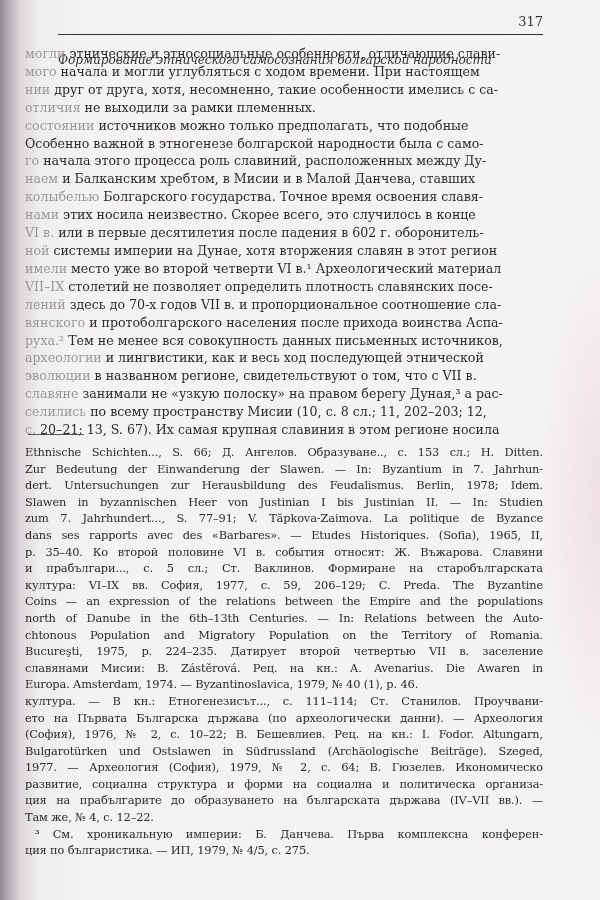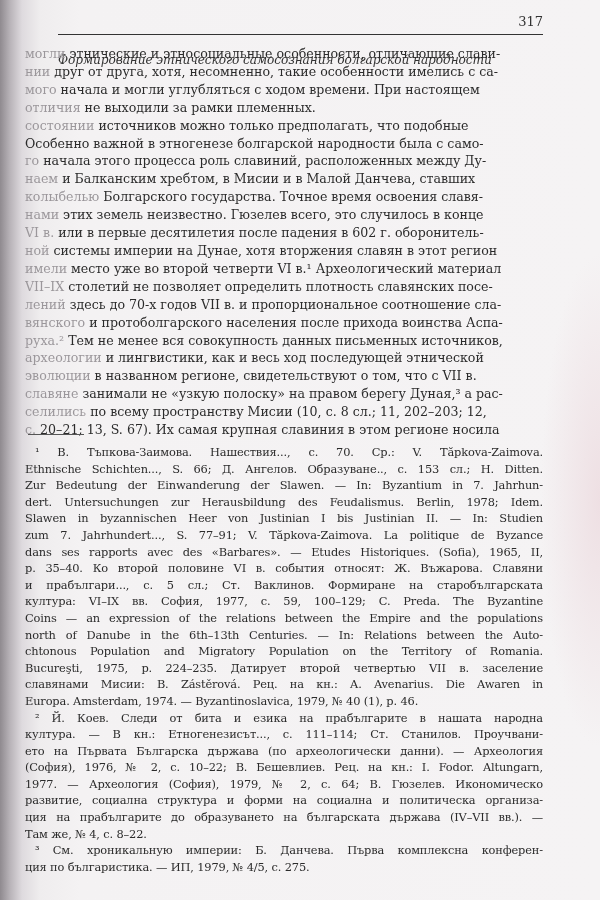--- a/index.html
+++ b/index.html
@@ -59,45 +59,45 @@
   <div class="header">
     <span class="header-title">Формирование этнического самосознания болгарской народности</span>
     <span class="header-page">317</span>
   </div>
 
   <div class="body-text">
     <div class="line">
         <span><span class="faded">могли</span><span> этнические и этносоциальные особенности, отличающие слави-</span></span>
       </div>
     <div class="line">
-        <span><span class="faded">нии</span><span> друг от друга, хотя, несомненно, такие особенности имелись с са-</span></span>
+        <span><span class="faded">мого</span><span> начала и могли углубляться с ходом времени. При настоящем</span></span>
       </div>
     <div class="line">
-        <span><span class="faded">мого</span><span> начала и могли углубляться с ходом времени. При настоящем</span></span>
+        <span><span class="faded">нии</span><span> друг от друга, хотя, несомненно, такие особенности имелись с са-</span></span>
       </div>
     <div class="line last">
         <span><span class="faded">отличия</span><span> не выходили за рамки племенных.</span></span>
       </div>
     <div class="line">
         <span><span class="faded">состоянии</span><span> источников можно только предполагать, что подобные</span></span>
       </div>
     <div class="line">
         <span><span class="faded"></span><span>Особенно важной в этногенезе болгарской народности была с само-</span></span>
       </div>
     <div class="line">
         <span><span class="faded">го</span><span> начала этого процесса роль славиний, расположенных между Ду-</span></span>
       </div>
     <div class="line">
         <span><span class="faded">наем</span><span> и Балканским хребтом, в Мисии и в Малой Данчева, ставших</span></span>
       </div>
     <div class="line">
         <span><span class="faded">колыбелью</span><span> Болгарского государства. Точное время освоения славя-</span></span>
       </div>
     <div class="line">
-        <span><span class="faded">нами</span><span> этих земель неизвестно. Гюзелев всего, это случилось в конце</span></span>
+        <span><span class="faded">нами</span><span> этих носила неизвестно. Скорее всего, это случилось в конце</span></span>
       </div>
     <div class="line">
         <span><span class="faded">VI в.</span><span> или в первые десятилетия после падения в 602 г. оборонитель-</span></span>
       </div>
     <div class="line">
         <span><span class="faded">ной</span><span> системы империи на Дунае, хотя вторжения славян в этот регион</span></span>
       </div>
     <div class="line">
         <span><span class="faded">имели</span><span> место уже во второй четверти VI в.¹ Археологический материал</span></span>
       </div>
@@ -127,45 +127,44 @@
       </div>
     <div class="line">
         <span><span class="faded">с.</span><span> 20–21; 13, S. 67). Их самая крупная славиния в этом регионе носила</span></span>
       </div>
   </div>
 
   <div class="fn-rule"></div>
 
   <div class="footnotes">
     <div>
-      <div class="fline just" style="padding-left:10px;width:508px">¹ В. Тъпкова-Заимова. Нашествия..., с. 70. Ср.: V. Tăpkova-Zaimova.</div>
       <div class="fline just">Ethnische Schichten..., S. 66; Д. Ангелов. Образуване.., с. 153 сл.; H. Ditten.</div>
       <div class="fline just">Zur Bedeutung der Einwanderung der Slawen. — In: Byzantium in 7. Jahrhun-</div>
       <div class="fline just">dert. Untersuchungen zur Herausbildung des Feudalismus. Berlin, 1978; Idem.</div>
       <div class="fline just">Slawen in byzannischen Heer von Justinian I bis Justinian II. — In: Studien</div>
       <div class="fline just">zum 7. Jahrhundert..., S. 77–91; V. Tăpkova-Zaimova. La politique de Byzance</div>
       <div class="fline just">dans ses rapports avec des «Barbares». — Etudes Historiques. (Sofia), 1965, II,</div>
       <div class="fline just">p. 35–40. Ко второй половине VI в. события относят: Ж. Въжарова. Славяни</div>
       <div class="fline just">и прабългари..., с. 5 сл.; Ст. Ваклинов. Формиране на старобългарската</div>
-      <div class="fline just">култура: VI–IX вв. София, 1977, с. 59, 100–129; C. Preda. The Byzantine</div>
+      <div class="fline just">култура: VI–IX вв. София, 1977, с. 59, 206–129; C. Preda. The Byzantine</div>
       <div class="fline just">Coins — an expression of the relations between the Empire and the populations</div>
       <div class="fline just">north of Danube in the 6th–13th Centuries. — In: Relations between the Auto-</div>
       <div class="fline just">chtonous Population and Migratory Population on the Territory of Romania.</div>
       <div class="fline just">Bucureşti, 1975, p. 224–235. Датирует второй четвертью VII в. заселение</div>
       <div class="fline just">славянами Мисии: B. Zástěrová. Рец. на кн.: A. Avenarius. Die Awaren in</div>
       <div class="fline">Europa. Amsterdam, 1974. — Byzantinoslavica, 1979, № 40 (1), p. 46.</div>
     </div>
     <div>
-      <div class="fline just" style="padding-left:10px;width:508px">² Й. Коев. Следи от бита и езика на прабългарите в нашата народна</div>
       <div class="fline just">култура. — В кн.: Етногенезисът..., с. 111–114; Ст. Станилов. Проучвани-</div>
       <div class="fline just">ето на Първата Българска държава (по археологически данни). — Археология</div>
       <div class="fline just">(София), 1976, № 2, с. 10–22; В. Бешевлиев. Рец. на кн.: I. Fodor. Altungarn,</div>
+      <div class="fline just">Bulgarotürken und Ostslawen in Südrussland (Archäologische Beiträge). Szeged,</div>
       <div class="fline just">1977. — Археология (София), 1979, № 2, с. 64; В. Гюзелев. Икономическо</div>
       <div class="fline just">развитие, социална структура и форми на социална и политическа организа-</div>
       <div class="fline just">ция на прабългарите до образуването на българската държава (IV–VII вв.). —</div>
-      <div class="fline">Там же, № 4, с. 8–22.</div>
+      <div class="fline">Там же, № 4, с. 12–22.</div>
     </div>
     <div>
       <div class="fline just" style="padding-left:10px;width:508px">³ См. хроникальную империи: Б. Данчева. Първа комплексна конферен-</div>
       <div class="fline">ция по българистика. — ИП, 1979, № 4/5, с. 275.</div>
     </div>
   </div>
 </div>
 
 </body></html>

